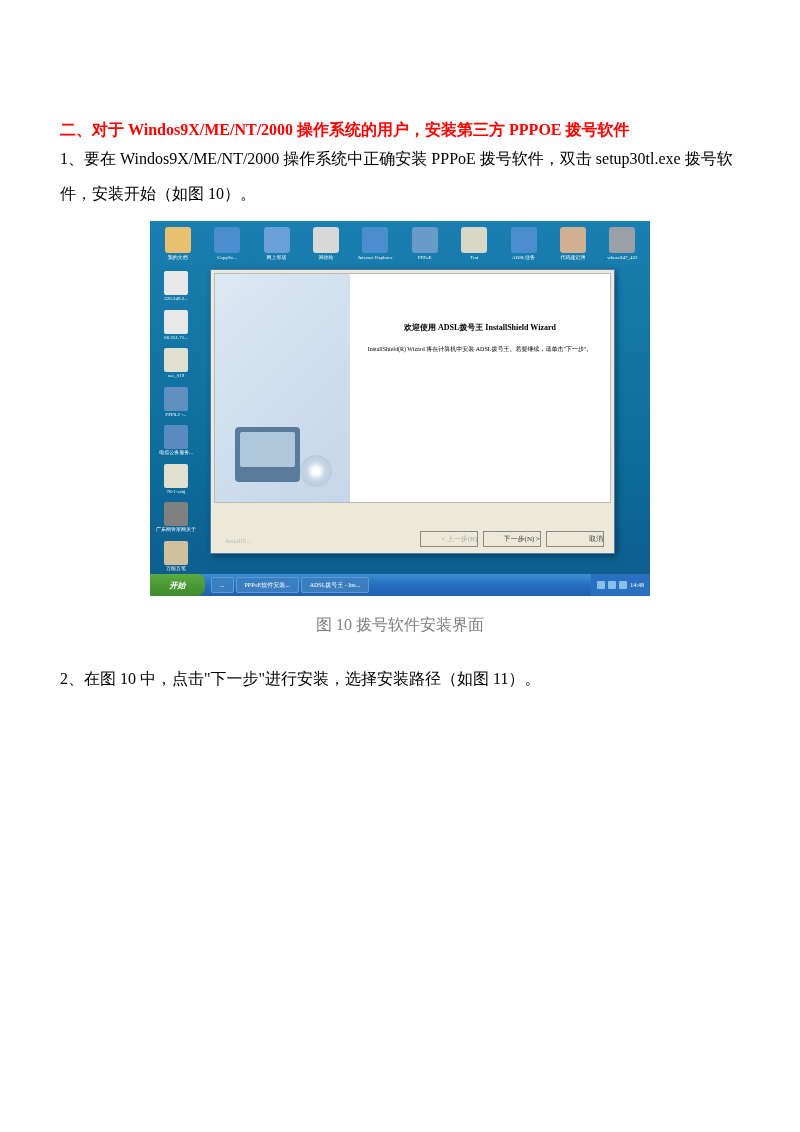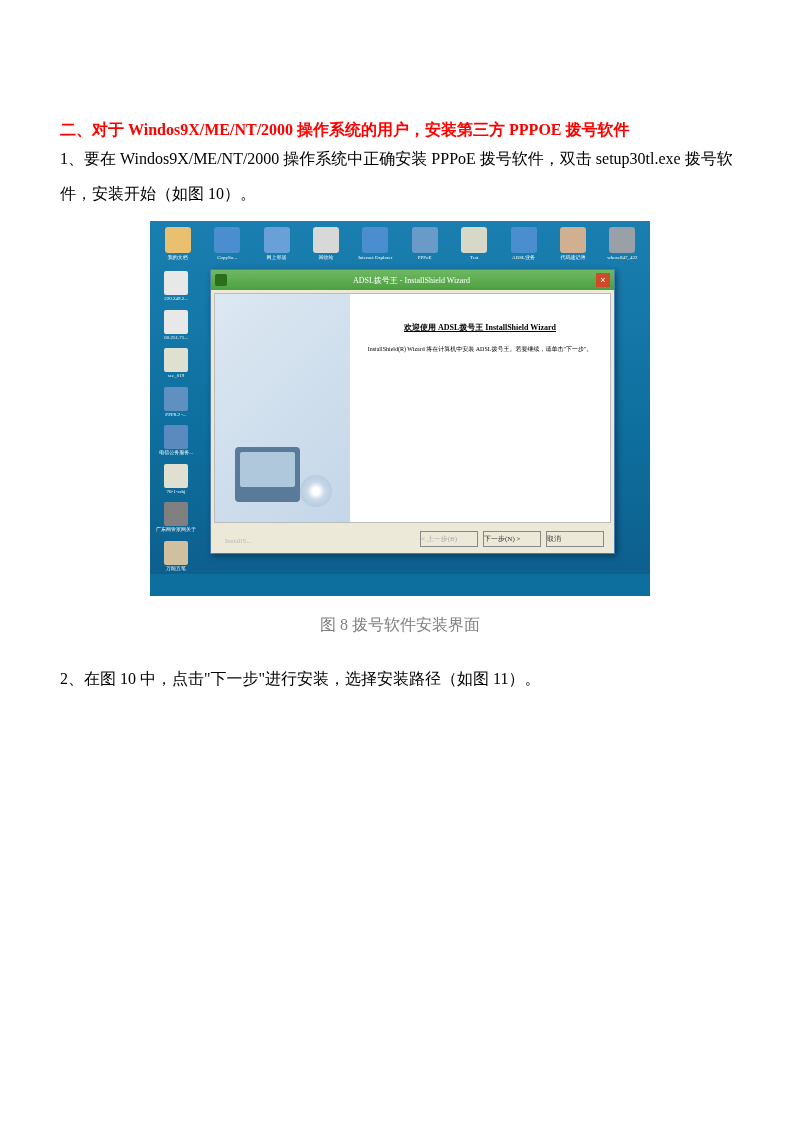--- a/index.html
+++ b/index.html
@@ -157,43 +157,42 @@
     .wizard-right {
       flex: 1;
       padding: 20px 14px;
       font-size: 7px;
       color: #000;
     }
     .wiz-heading {
       font-size: 8px;
       font-weight: bold;
       margin-bottom: 12px;
-      margin-top: 8px;
+      margin-top: 28px;
       color: #000;
-      text-decoration: underline;
     }
     .wiz-text {
       font-size: 6px;
       color: #000;
       line-height: 1.4;
     }
     .wizard-buttons {
       position: absolute;
       bottom: 6px;
       right: 10px;
       display: flex;
       gap: 5px;
     }
     .wbtn {
       width: 58px;
       height: 16px;
       background: #ece9d8;
       border: 1px solid #888;
       font-size: 7px;
-      text-align: left;
+      text-align: right;
       line-height: 14px;
       color: #333;
     }
     .wbtn.disabled { color: #aaa; }
     .install-label {
       position: absolute;
       bottom: 8px;
       left: 14px;
       font-size: 7px;
       color: #bbb;
@@ -342,44 +341,53 @@
             <div class="licon-img" style="background: rgb(128, 128, 128);"></div>
             <div class="licon-label">广东网管家网关于</div>
           </div>
           <div class="licon">
             <div class="licon-img" style="background: rgb(208, 192, 160);"></div>
             <div class="licon-label">万能五笔</div>
           </div>
         </div>
 
       <div class="wizard">
-        <div class="wizard-title">
-          <div class="wizard-title-icon"></div>
-          <div class="wizard-title-text">ADSL拨号王 - InstallShield Wizard</div>
-          <div class="wizard-close">×</div>
-        </div>
         <div class="wizard-body">
           <div class="wizard-left">
             <div class="wiz-monitor"></div>
             <div class="wiz-cd"></div>
           </div>
           <div class="wizard-right">
             <div class="wiz-heading">欢迎使用 ADSL拨号王 InstallShield Wizard</div>
             <div class="wiz-text">InstallShield(R) Wizard 将在计算机中安装 ADSL拨号王。若要继续，请单击"下一步"。</div>
           </div>
         </div>
         <div class="install-label">InstallS...</div>
         <div class="wizard-buttons">
           <div class="wbtn disabled">&lt; 上一步(B)</div>
           <div class="wbtn">下一步(N) &gt;</div>
           <div class="wbtn">取消</div>
         </div>
       </div>
 
     </div>
 
+    <div class="taskbar">
+      <div class="start-btn">开始</div>
+      <div class="task-items" id="task-items">
+          <div class="task-item">...</div>
+          <div class="task-item">PPPoE软件安装...</div>
+          <div class="task-item">ADSL拨号王 - Ins...</div>
+        </div>
+      <div class="tray">
+        <div class="tray-icon"></div>
+        <div class="tray-icon"></div>
+        <div class="tray-icon"></div>
+        <span>14:48</span>
+      </div>
+    </div>
 
   </div>
 </div>
 
-<div class="caption">图 8 拨号软件安装界面</div>
+<div class="caption">图 10 拨号软件安装界面</div>
 
 <div class="paragraph">2、在图 10 中，点击"下一步"进行安装，选择安装路径（如图 11）。</div>
 
 </body></html>

